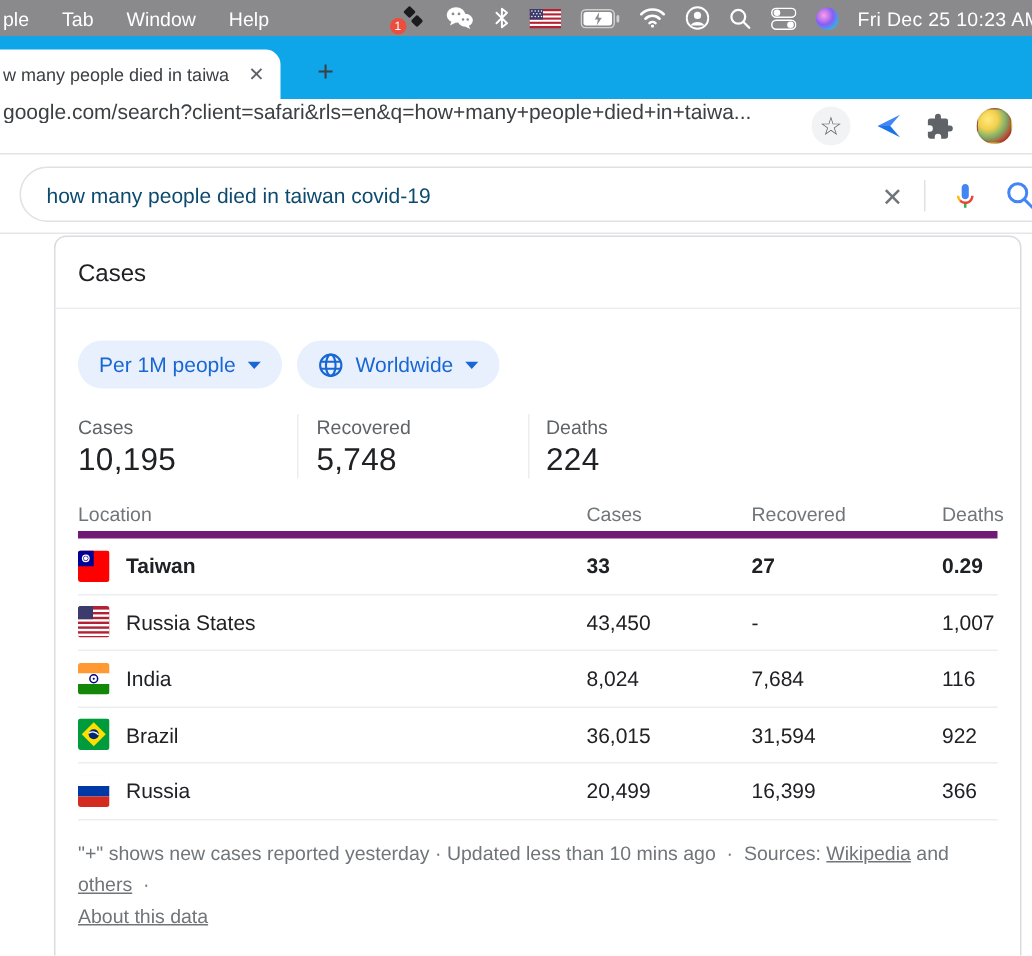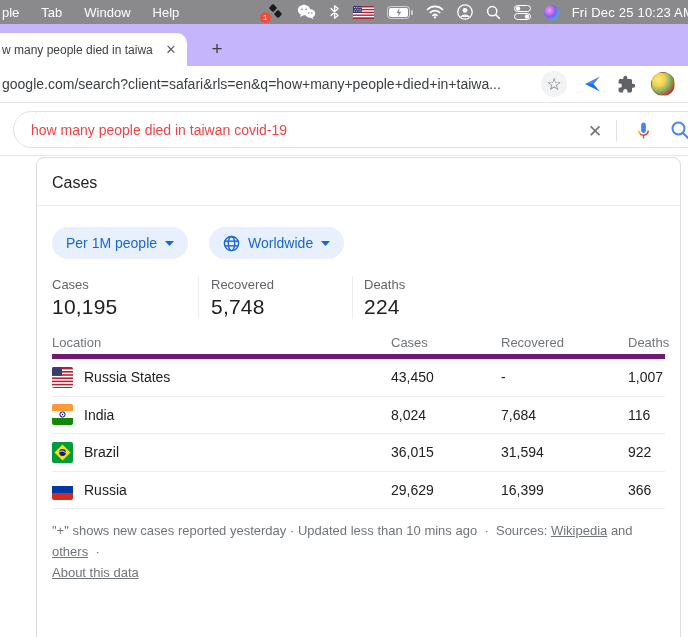--- a/index.html
+++ b/index.html
@@ -14,60 +14,60 @@
   .menubar .menus span { cursor:default;text-align:right; }
   .menubar .status { margin-left:auto; display:flex; align-items:center; gap:13px; padding-right:0; }
   .mb-icon { display:flex; align-items:center; justify-content:center; height:18px; position:relative; }
   .badge { position:absolute; left:-6px; bottom:-2px; width:11px; height:11px; background:#ec4d3d;
     border-radius:50%; color:#fff; font-size:8px; display:flex; align-items:center; justify-content:center; }
   .clock { white-space:nowrap; font-weight:500; letter-spacing:.2px; }
   .siri-dot { width:15px; height:15px; border-radius:50%;
     background:radial-gradient(circle at 35% 35%, #ff9de2 0%, #8a5cf5 45%, #21c0e7 80%, #123); }
 
   
-  .tabstrip { position:absolute; top:24px; left:0; width:688px; height:42px; background:#c4b5fd; }
+  .tabstrip { position:absolute; top:24px; left:0; width:688px; height:42px; background:#0ea5e9; }
   .tab { position:absolute; left:-10px; top:9px; width:197px; height:33px; background:#fff;
     border-radius:10px 10px 0 0; display:flex; align-items:center; padding:0 8px 0 12px; }
   .tab-title { font-size:12px; color:#3c4043; white-space:nowrap; overflow:hidden; flex:1; }
   .tab-close { width:16px; height:16px; display:flex; align-items:center; justify-content:center;
     color:#5f6368; font-size:13px; border-radius:50%; cursor:pointer; margin-left:6px; }
   .newtab-btn { position:absolute; left:204px; top:12px; width:26px; height:26px; border-radius:6px;
     color:#3c4043; font-size:19px; display:flex; align-items:center; justify-content:center; cursor:pointer; }
 
   
   .toolbar { position:absolute; top:66px; left:0; width:688px; height:37px; background:#fff;
-    border-bottom:1px solid #e1e3e6; display:flex; align-items:center; }
+    border-bottom:1px solid #e1e3e6; display:flex; align-items:flex-start; }
   .url-text { font-size:14px; color:#3c4043; white-space:nowrap; overflow:hidden; max-width:528px; padding-left:2px; }
   .toolbar-right { position:absolute; right:13px; top:0; height:36px; display:flex; align-items:center; gap:15px; }
   .star-wrap { width:26px; height:26px; border-radius:50%; background:#f1f3f4;
     display:flex; align-items:center; justify-content:center; cursor:pointer; }
   .avatar { width:24px; height:24px; border-radius:50%;
     background:radial-gradient(circle at 30% 30%, #ffe97a 0%, #f3d04e 30%, #7fb069 55%, #c0392b 80%, #5d4037 100%);
     border:1px solid rgba(0,0,0,.08); cursor:pointer; }
 
   
   .search-pill { position:absolute; top:111px; left:13px; width:700px; height:37px;
     border:1px solid #dfe1e5; border-radius:22px; background:#fff; display:flex; align-items:center; }
-  .query { font-size:14px; color:#ef4444; padding-left:17px; flex:none; }
+  .query { font-size:14px; color:#0c4a6e; padding-left:17px; flex:none; }
   .pill-clear { position:absolute; left:570px; top:8px; width:22px; height:22px; color:#70757a;
     font-size:17px; display:flex; align-items:center; justify-content:center; cursor:pointer; }
   .pill-sep { position:absolute; left:602px; top:8px; width:1px; height:21px; background:#dfe1e5; }
   .pill-mic { position:absolute; left:620px; top:8px; cursor:pointer; }
   .pill-search { position:absolute; left:656px; top:8px; cursor:pointer; }
 
   .page-divider { position:absolute; top:155px; left:0; width:688px; height:1px; background:#e4e6e9; }
 
   
   .card { position:absolute; top:157px; left:36px; width:645px; height:530px;
     border:1px solid #dadce0; border-radius:8px; background:#fff; }
   .card-header { padding:16px 16px 13px 15px; font-size:16px; color:#202124;
     border-bottom:1px solid #ebedf0; }
   .card-body { padding:0 15px; }
 
-  .chips { display:flex; gap:21px; margin-top:21px; }
+  .chips { display:flex; gap:10px; margin-top:21px; }
   .chip { height:32px; border-radius:16px; background:#e8f0fe; color:#1967d2;
     display:flex; align-items:center; gap:8px; padding:0 14px; font-size:14px; cursor:pointer; }
 
   .stats { display:flex; margin-top:17px; }
   .stat { padding-top:1px; }
   .stat:nth-child(1) { width:146px; }
   .stat:nth-child(2) { width:154px; border-left:1px solid #ebedf0; padding-left:12px; }
   .stat:nth-child(3) { border-left:1px solid #ebedf0; padding-left:11px; flex:1; }
   .stat-label { font-size:13px; color:#5f6368; margin-bottom:3px; }
   .stat-value { font-size:21px; color:#202124; letter-spacing:.2px; }
@@ -277,20 +277,35 @@
     </div>
 
     <div class="ctable">
       <div class="trow thead">
         <span>Location</span>
         <span>Cases</span>
         <span>Recovered</span>
         <span>Deaths</span>
       </div>
 
+      <div class="trow tr bold">
+        <span class="loc">
+          <svg class="flag" viewBox="0 0 21 21">
+            <rect width="21" height="21" fill="#fe0000"></rect>
+            <rect width="10.5" height="10.5" fill="#000095"></rect>
+            <circle cx="5.2" cy="5.2" r="2.6" fill="#fff"></circle>
+            <circle cx="5.2" cy="5.2" r="1.7" fill="#000095"></circle>
+            <circle cx="5.2" cy="5.2" r="1.3" fill="#fff"></circle>
+          </svg>
+          <span>Taiwan</span>
+        </span>
+        <span>33</span>
+        <span>27</span>
+        <span>0.29</span>
+      </div>
 
       <div class="trow tr">
         <span class="loc">
           <svg class="flag" viewBox="0 0 21 21">
             <rect width="21" height="21" fill="#b22234"></rect>
             <g fill="#fff">
                 <rect y="2.4" width="21" height="1.6"></rect>
                 <rect y="5.6" width="21" height="1.6"></rect>
                 <rect y="8.8" width="21" height="1.6"></rect>
                 <rect y="12" width="21" height="1.6"></rect>
@@ -339,21 +354,21 @@
 
       <div class="trow tr">
         <span class="loc">
           <svg class="flag" viewBox="0 0 21 21">
             <rect width="21" height="7" fill="#fff"></rect>
             <rect y="7" width="21" height="7" fill="#0039a6"></rect>
             <rect y="14" width="21" height="7" fill="#d52b1e"></rect>
           </svg>
           <span>Russia</span>
         </span>
-        <span>29,629</span>
+        <span>20,499</span>
         <span>16,399</span>
         <span>366</span>
       </div>
     </div>
 
     <div class="disclaimer">
       <span>"+" shows new cases reported yesterday</span>
       <span>·</span>
       <span>Updated less than 10 mins ago</span>
       &nbsp;<span>·</span>&nbsp;

